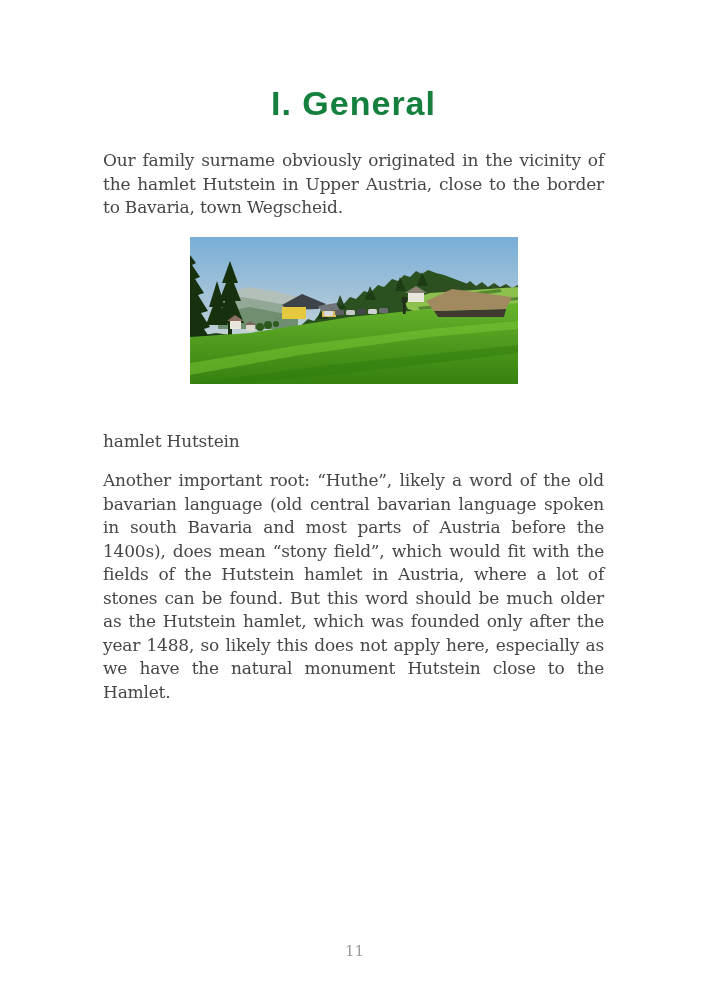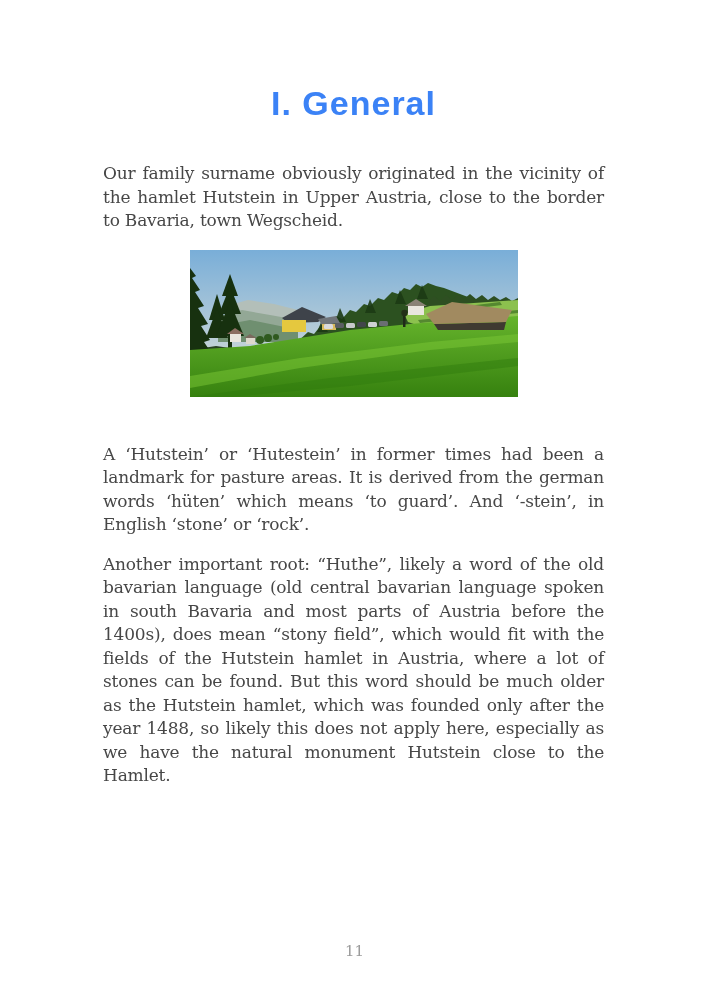--- a/index.html
+++ b/index.html
@@ -12,33 +12,33 @@
   }
   .content{
     position:absolute;left:103px;top:0;width:501px;
   }
   .title{
     font-family:"Liberation Sans","DejaVu Sans",sans-serif;
     font-weight:700;
     font-size:34px;
     line-height:38px;
     letter-spacing:1px;
-    color:#3b82f6;
+    color:#15803d;
     text-align:center;
     margin:84px 0 0 0;
   }
   .para{
     font-size:17px;
     line-height:23.5px;
     letter-spacing:-0.2px;
     color:#474747;
     text-align:justify;
     margin:0 0 16px 0;
   }
-  .para.first{margin-top:40px;}
+  .para.first{margin-top:27px;}
   .caption{text-align:left;}
   .figure{
     width:328px;
     margin:17px auto 46px auto;
   }
   .figure svg{display:block;}
   .page-number{
     position:absolute;left:0;top:942px;width:100%;
     text-align:center;
     font-size:15px;
@@ -145,22 +145,22 @@
           <path d="M215,56 L226,49 L237,56 Z" fill="#8a8276"></path>
         </g>
 
         <g>
           <path d="M244,74 L316,72 L314,80 L248,80 Z" fill="#3f3a31"></path>
           <path d="M236,64 L262,52 L322,60 L316,72 L244,74 Z" fill="#a18a60"></path>
         </g>
       </svg>
     </div>
 
+    <p class="para caption">hamlet Hutstein</p>
 
-    <p class="para">A ‘Hutstein’ or ‘Hutestein’ in former times had been a landmark for pasture areas. It is derived from the german words ‘hüten’ which means ‘to guard’. And ‘-stein’, in English ‘stone’ or ‘rock’.</p>
 
 
     <p class="para">Another important root: “Huthe”, likely a word of the old bavarian language (old central bavarian language spoken in south Bavaria and most parts of Austria before the 1400s), does mean “stony field”, which would fit with the fields of the Hutstein hamlet in Austria, where a lot of stones can be found. But this word should be much older as the Hutstein hamlet, which was founded only after the year 1488, so likely this does not apply here, especially as we have the natural monument Hutstein close to the Hamlet.</p>
 
   </div>
 
   <div class="page-number">11</div>
 </div>
 
 </body></html>

